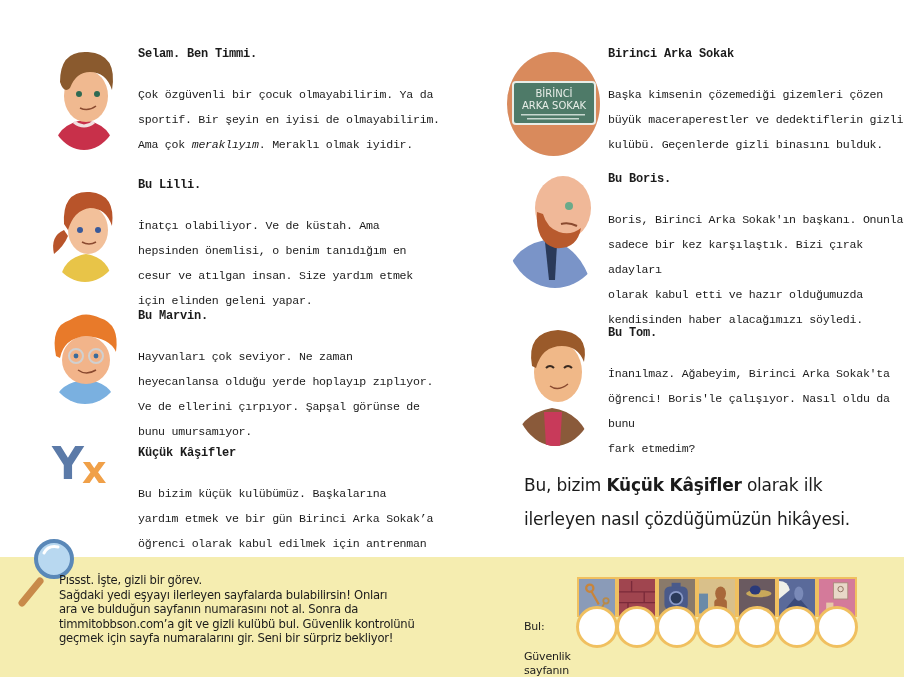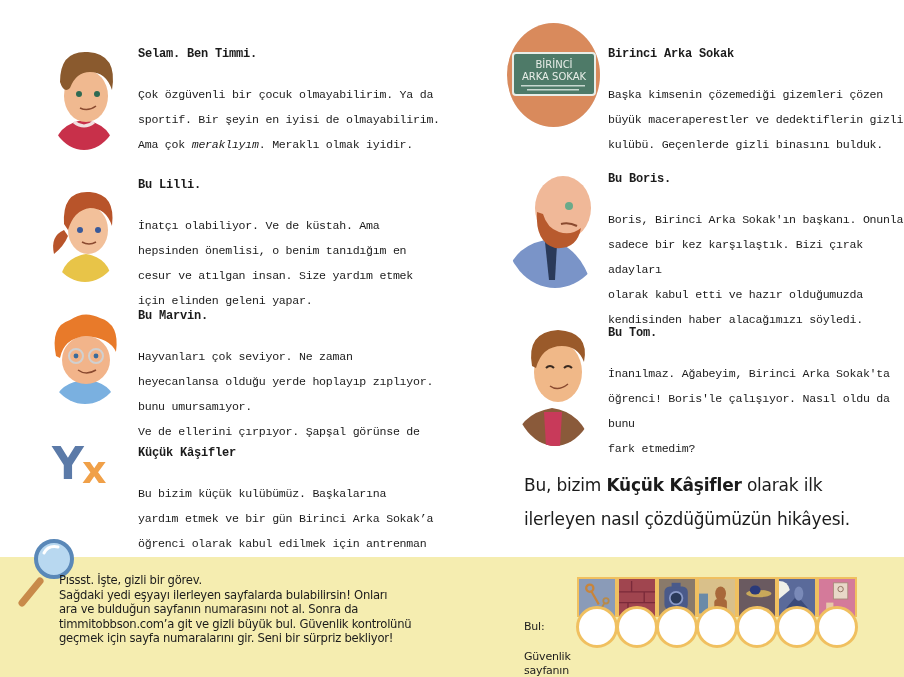--- a/index.html
+++ b/index.html
@@ -84,40 +84,40 @@
     <circle cx="30" cy="46" r="2.4" fill="#3a6a9a"></circle>
     <circle cx="50" cy="46" r="2.4" fill="#3a6a9a"></circle>
     <path d="M32 60 Q40 66 50 60" stroke="#8a4a30" stroke-width="1.5" fill="none"></path>
   </svg>
 </div>
 <div class="entry" style="left:138px;top:308px;">
   <div class="title">Bu Marvin.</div>
   <div class="body">
     <div>Hayvanları çok seviyor. Ne zaman</div>
     <div>heyecanlansa olduğu yerde hoplayıp zıplıyor.</div>
+    <div>Ve de ellerini çırpıyor. Şapşal görünse de</div>
     <div>bunu umursamıyor.</div>
-    <div>Ve de ellerini çırpıyor. Şapşal görünse de</div>
   </div>
 </div>
 
 <div style="position:absolute;left:52px;top:444px;width:64px;height:48px;">
   <span style="position:absolute;left:0;top:-6px;font-size:44px;font-weight:bold;color:#5b7aa8;font-family:'DejaVu Sans',sans-serif;">Y</span>
   <span style="position:absolute;left:30px;top:4px;font-size:38px;font-weight:bold;color:#f0a048;font-family:'DejaVu Sans',sans-serif;">x</span>
 </div>
 <div class="entry" style="left:138px;top:445px;">
   <div class="title">Küçük Kâşifler</div>
   <div class="body">
     <div>Bu bizim küçük kulübümüz. Başkalarına</div>
     <div>yardım etmek ve bir gün Birinci Arka Sokak’a</div>
     <div>öğrenci olarak kabul edilmek için antrenman</div>
     <div>yapmak istiyoruz.</div>
   </div>
 </div>
 
-<div class="avatar" style="left:507px;top:23px;width:93px;height:104px;background:#e5e5e5;">
+<div class="avatar" style="left:507px;top:52px;width:93px;height:104px;background:#e5e5e5;">
   <svg viewBox="0 0 93 104">
     <rect width="93" height="104" fill="#d98a5c"></rect>
     <rect x="6" y="30" width="82" height="42" rx="3" fill="#4e7a68" stroke="#e8eee8" stroke-width="2"></rect>
     <text x="47" y="45" text-anchor="middle" font-size="10" fill="#e8eee8" font-family="DejaVu Sans, sans-serif">BİRİNCİ</text>
     <text x="47" y="57" text-anchor="middle" font-size="10" fill="#e8eee8" font-family="DejaVu Sans, sans-serif">ARKA SOKAK</text>
     <rect x="14" y="62" width="64" height="1.5" fill="#c8d8d0"></rect>
     <rect x="20" y="66" width="52" height="1.5" fill="#c8d8d0"></rect>
   </svg>
 </div>
 <div class="entry" style="left:608px;top:46px;">
@@ -183,21 +183,21 @@
     <path d="M22 44 L4 66" stroke="#c88a4a" stroke-width="7" stroke-linecap="round"></path>
     <circle cx="36" cy="22" r="18" fill="#b8d8f0" stroke="#5a88b8" stroke-width="4"></circle>
     <path d="M26 16 Q30 8 40 10" stroke="#ffffff" stroke-width="3" fill="none" stroke-linecap="round"></path>
   </svg>
 </div>
 
 <div class="mission">
   <div>Pıssst. İşte, gizli bir görev.</div>
   <div>Sağdaki yedi eşyayı ilerleyen sayfalarda bulabilirsin! Onları</div>
   <div>ara ve bulduğun sayfanın numarasını not al. Sonra da</div>
-  <div>timmitobbson.com’a git ve gizli büyük bul. Güvenlik kontrolünü</div>
+  <div>timmitobbson.com’a git ve gizli kulübü bul. Güvenlik kontrolünü</div>
   <div>geçmek için sayfa numaralarını gir. Seni bir sürpriz bekliyor!</div>
 </div>
 
 <div class="lbl" style="left:524px;top:584px;">Bul:</div>
 <div class="lbl" style="left:524px;top:614px;">
   <div>Güvenlik</div>
   <div>sayfanın</div>
   <div>numarası:</div>
 </div>
 

